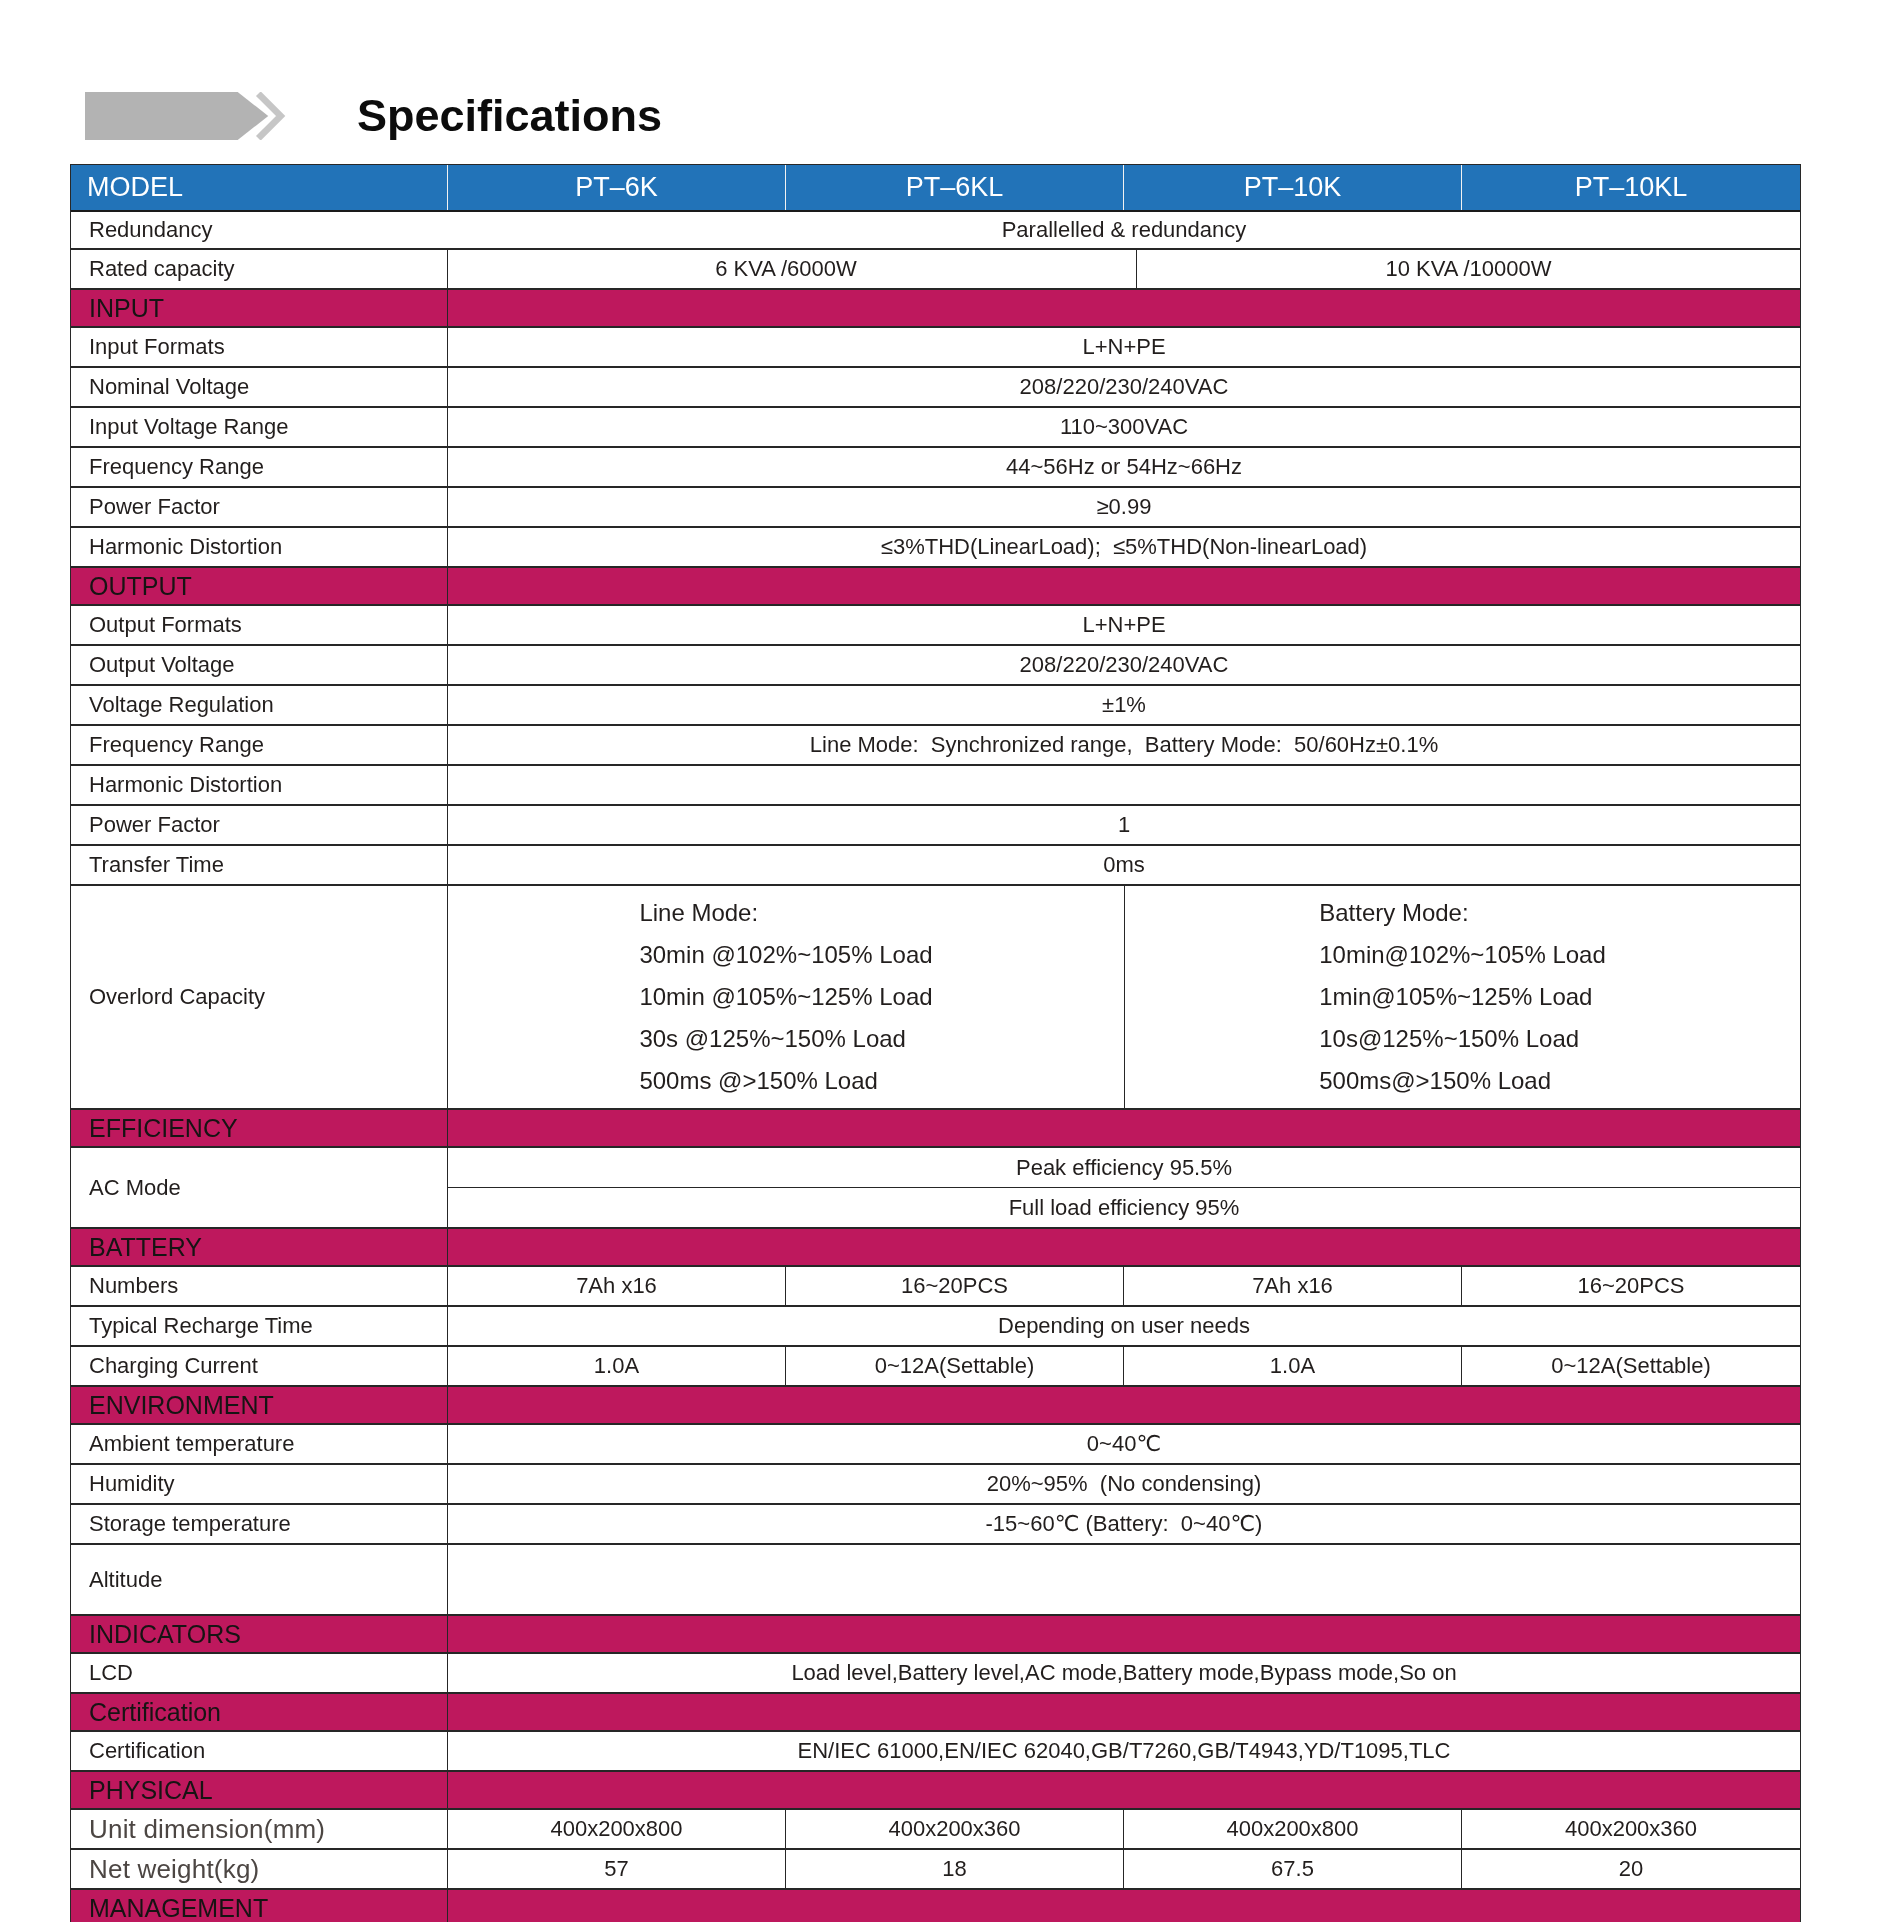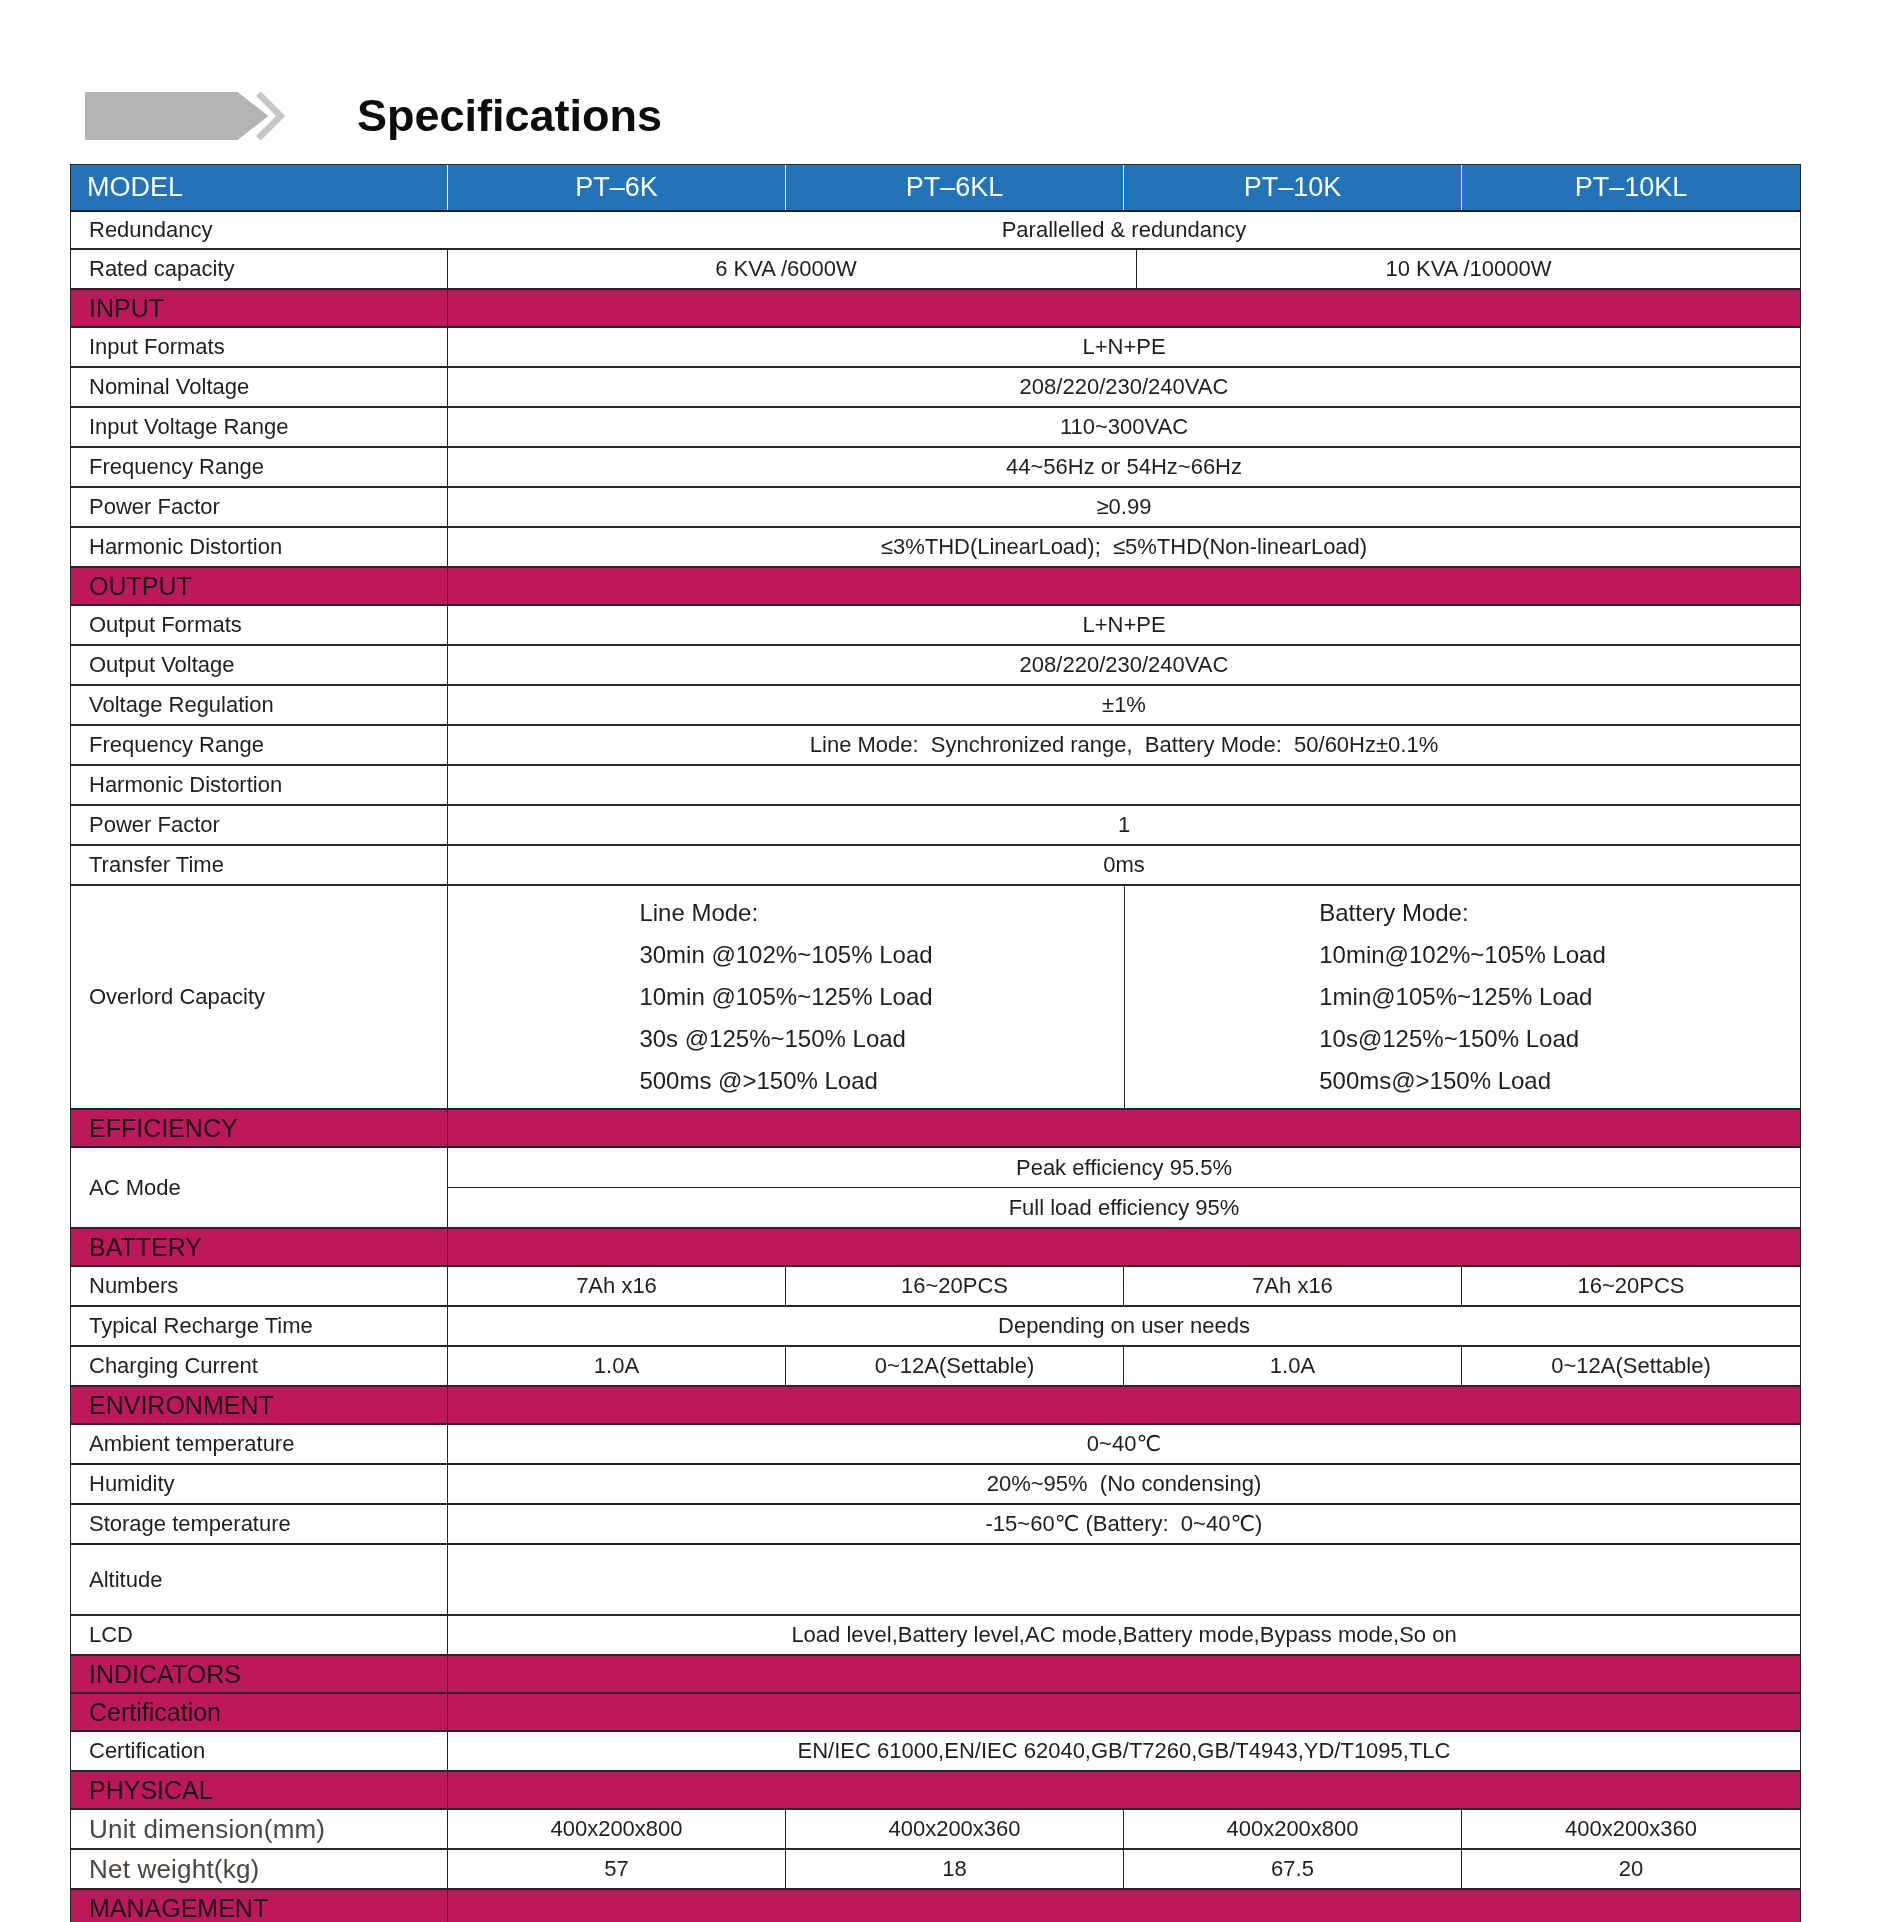--- a/index.html
+++ b/index.html
@@ -233,28 +233,28 @@
     </div>
     <div class="t-row h-sm">
       <div class="c lbl">Storage temperature</div>
       <div class="c val">-15~60℃ (Battery:  0~40℃)</div>
     </div>
 
     <div class="t-row h-alt">
       <div class="c lbl">Altitude</div>
     </div>
 
+    <div class="t-row h-sec sec">
+      <div class="c lbl">INDICATORS</div>
+      <div class="c sec-rest"></div>
+    </div>
+
     <div class="t-row h-sm">
       <div class="c lbl">LCD</div>
       <div class="c val">Load level,Battery level,AC mode,Battery mode,Bypass mode,So on</div>
-    </div>
-
-    <div class="t-row h-sec sec">
-      <div class="c lbl">INDICATORS</div>
-      <div class="c sec-rest"></div>
     </div>
 
     <div class="t-row h-sec sec">
       <div class="c lbl">Certification</div>
       <div class="c sec-rest"></div>
     </div>
 
     <div class="t-row h-sm">
       <div class="c lbl">Certification</div>
       <div class="c val">EN/IEC 61000,EN/IEC 62040,GB/T7260,GB/T4943,YD/T1095,TLC</div>

